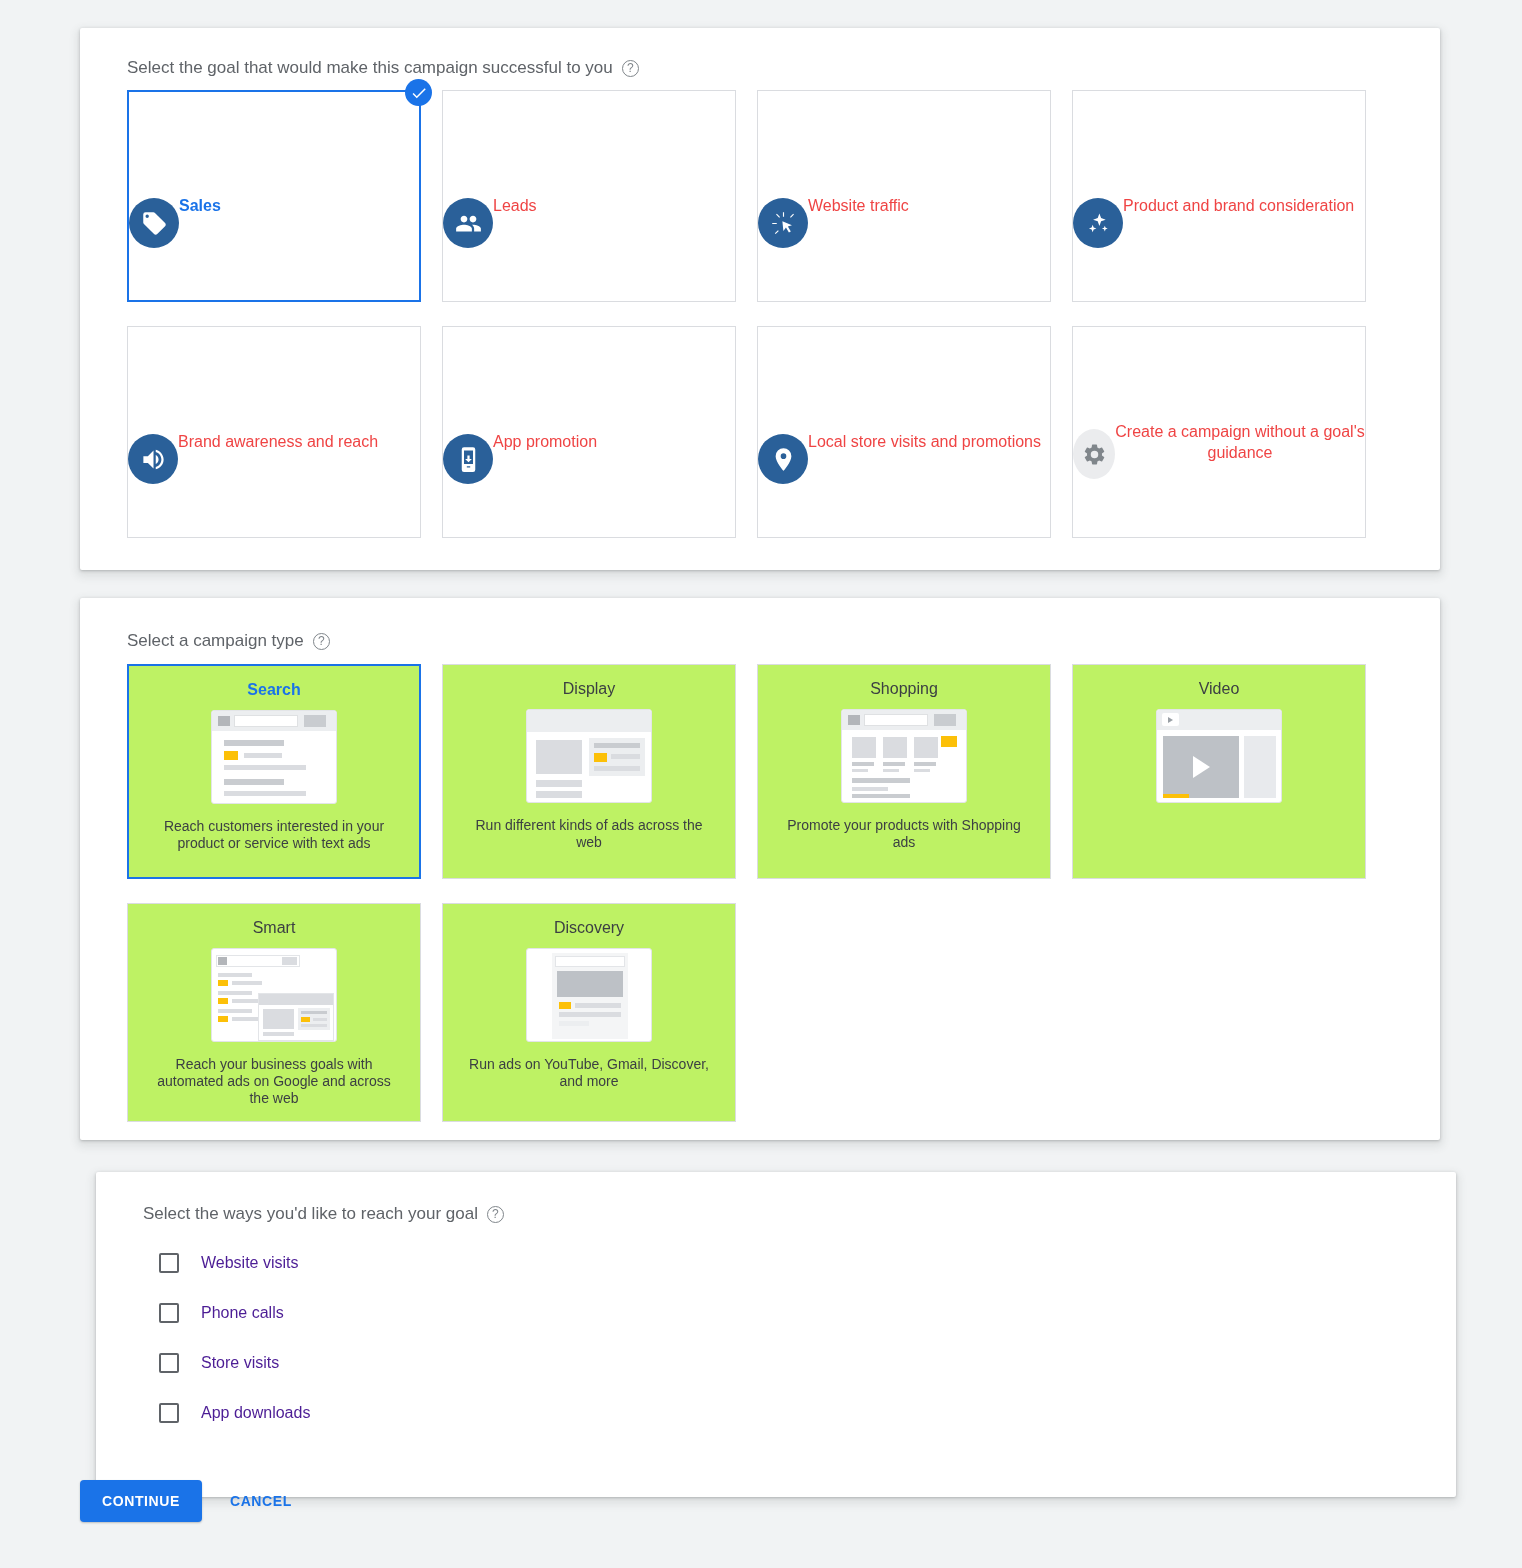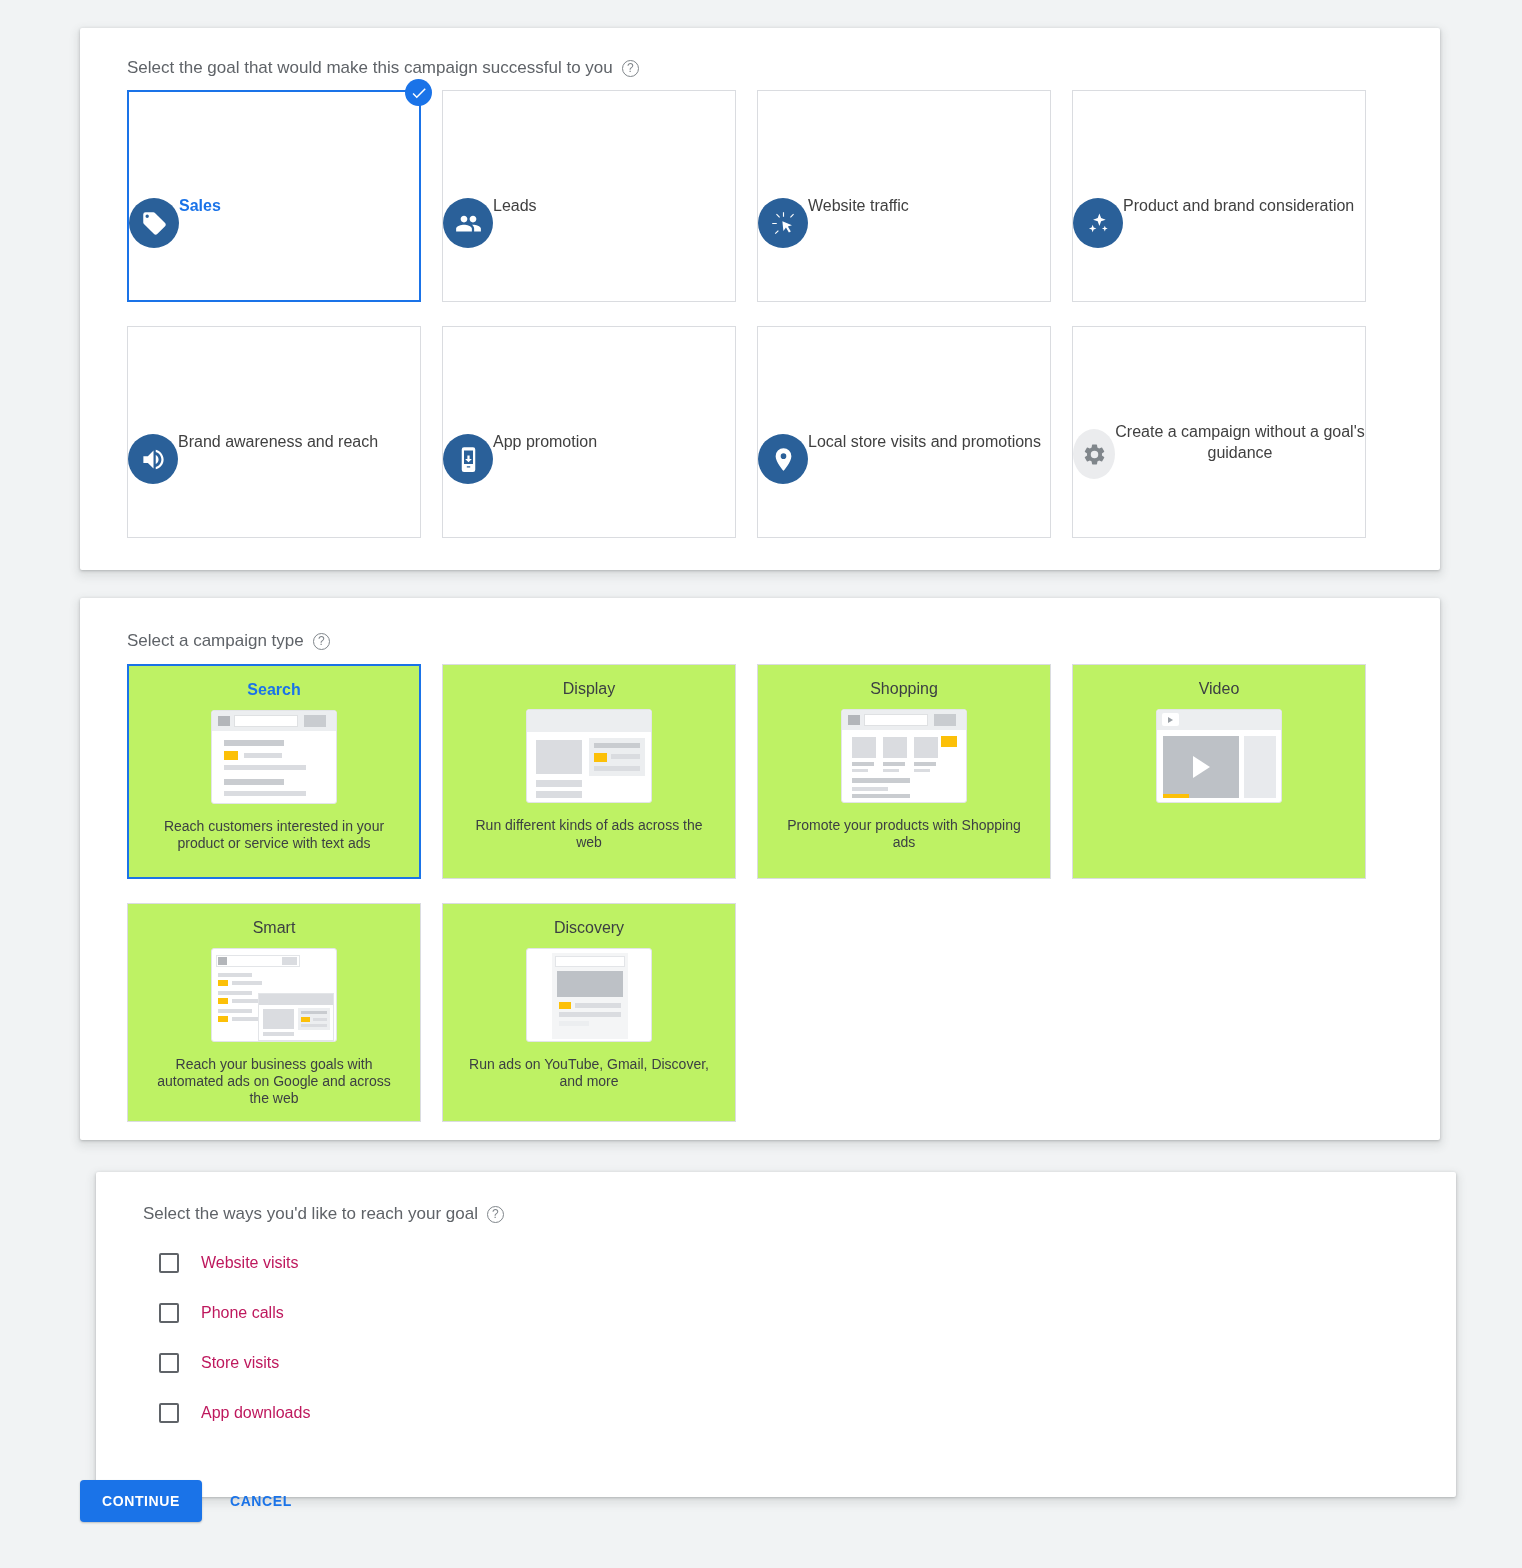--- a/index.html
+++ b/index.html
@@ -73,21 +73,21 @@
     border-radius: 50%;
     background: #2a6099;
     display: flex; align-items: center; justify-content: center;
   }
   .goal-icon-wrap.muted { background: #ebecee; margin-top: 44px; }
   .goal-icon-wrap svg { width: 27px; height: 27px; fill: #ffffff; display:block; }
   .goal-icon-wrap.muted svg { fill: #80868b; width: 25px; height: 25px;}
   .goal-label {
     margin-top: 19px;
     font-size: 16px;
-    color: #404040;
+    color: #ef4444;
     text-align: center;
     line-height: 21px;
     max-width: 250px;
   }
   .goal-card.selected .goal-label { color: #1a73e8; font-weight: 700; }
   .check-badge {
     position: absolute;
     top: -13px; right: -13px;
     width: 27px; height: 27px;
     border-radius: 50%;
@@ -161,21 +161,21 @@
     height: 50px;
     cursor: pointer;
   }
   .checkbox {
     width: 20px; height: 20px;
     border: 2px solid #5f6368;
     border-radius: 2px;
     background: #fff;
     flex: 0 0 auto;
   }
-  .way-label { font-size: 16px; color: #be185d; }
+  .way-label { font-size: 16px; color: #4c1d95; }
 
   
   .footer { position: absolute; left: 80px; top: 1480px; display: flex; align-items: center; gap: 14px; }
   .btn-primary {
     background: #1a73e8;
     color: #fff;
     border: none;
     border-radius: 4px;
     font-size: 14px;
     font-weight: 700;

